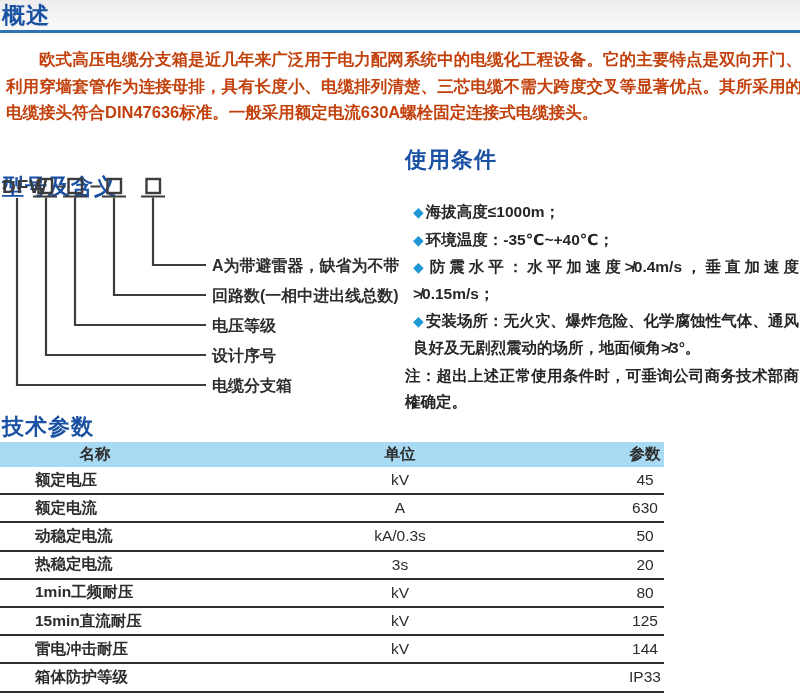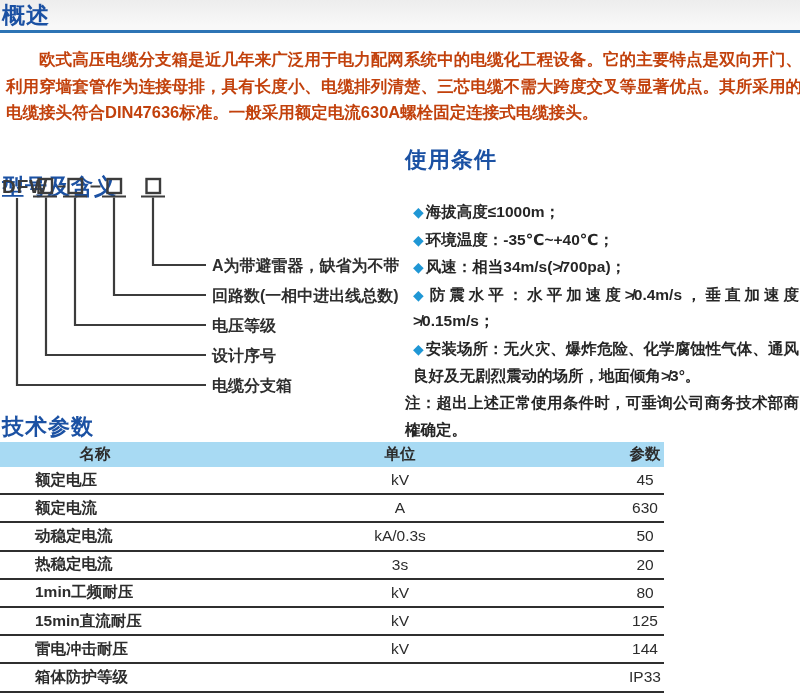--- a/index.html
+++ b/index.html
@@ -106,23 +106,20 @@
 
   <section class="conditions">
     <h2>使用条件</h2>
     <div class="cond-item">
       <span class="diamond">◆</span><span>海拔高度≤1000m；</span>
     </div>
     <div class="cond-item">
       <span class="diamond">◆</span><span>环境温度：-35℃~+40℃；</span>
     </div>
     <div class="cond-item">
-      <span class="diamond">◆</span><span>风速：相当34m/s(≯700pa)；</span>
-    </div>
-    <div class="cond-item">
       <span class="diamond">◆</span><span>防震水平：水平加速度≯0.4m/s，垂直加速度≯0.15m/s；</span>
     </div>
     <div class="cond-item">
       <span class="diamond">◆</span><span>安装场所：无火灾、爆炸危险、化学腐蚀性气体、通风良好及无剧烈震动的场所，地面倾角≯3°。</span>
     </div>
     <div class="cond-note">注：超出上述正常使用条件时，可垂询公司商务技术部商榷确定。</div>
   </section>
 
   <h2 class="sec" id="specs-title">技术参数</h2>
 

